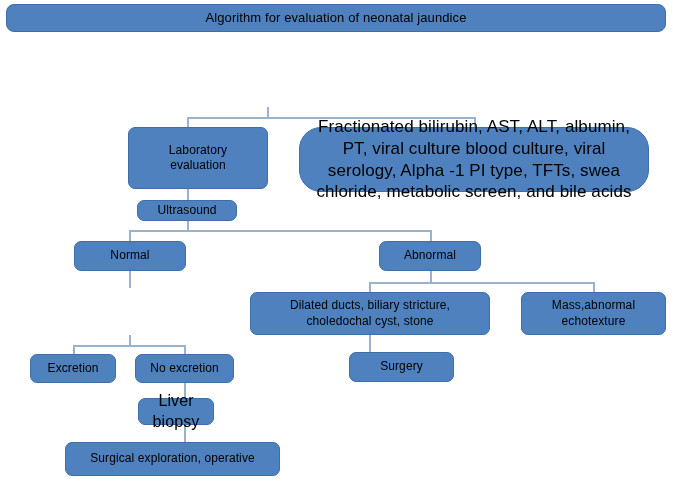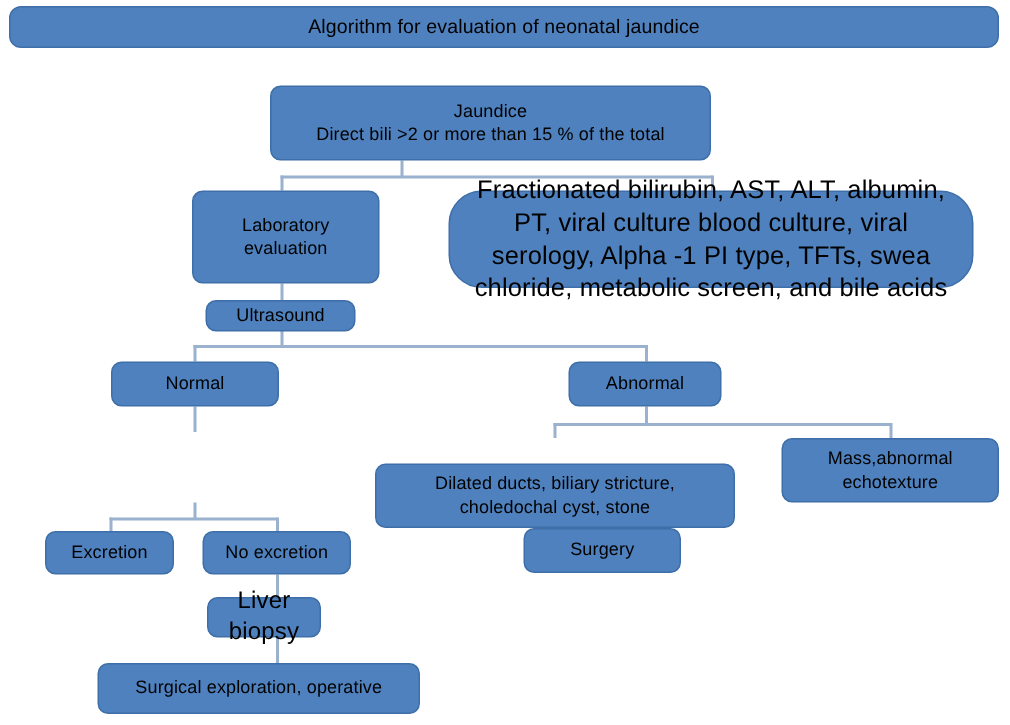--- a/index.html
+++ b/index.html
@@ -76,26 +76,22 @@
 
   <div class="conn v" style="left:184px; top:424px; height:18px;"></div>
 
   <div class="conn v" style="left:430px; top:271px; height:12px;"></div>
   <div class="conn h" style="left:369px; top:282px; width:225px;"></div>
   <div class="conn v" style="left:369px; top:282px; height:10px;"></div>
   <div class="conn v" style="left:593px; top:282px; height:10px;"></div>
 
   <div class="conn v" style="left:369px; top:335px; height:17px;"></div>
 
-  <div class="node" style="left:180px; top:57px; width:294px; height:50px; font-size:12px;">
-    <span class="n-label">Jaundice
-Direct bili &gt;2 or more than 15 % of the total</span>
-  </div>
 
-  <div class="node" style="left:128px; top:127px; width:125px; height:62px; font-size:12px;">
+  <div class="node" style="left:128px; top:127px; width:140px; height:62px; font-size:12px;">
     <span class="n-label">Laboratory
 evaluation</span>
   </div>
 
   <div class="node" style="left:299px; top:127px; width:350px; height:65px; font-size:17px; padding:2px 9px;border-radius:22px;">
     <span class="n-label">Fractionated bilirubin, AST, ALT, albumin, PT, viral culture blood culture, viral serology, Alpha -1 PI type, TFTs, swea chloride, metabolic screen, and bile acids</span>
   </div>
 
   <div class="node" style="left:137px; top:200px; width:100px; height:21px; font-size:12px;">
     <span class="n-label">Ultrasound</span>
@@ -103,21 +99,21 @@
 
   <div class="node" style="left:74px; top:241px; width:112px; height:30px; font-size:12px;">
     <span class="n-label">Normal</span>
   </div>
 
   <div class="node" style="left:379px; top:241px; width:102px; height:30px; font-size:12px;">
     <span class="n-label">Abnormal</span>
   </div>
 
 
-  <div class="node" style="left:250px; top:292px; width:240px; height:43px; font-size:12px;margin-top:17px;">
+  <div class="node" style="left:250px; top:292px; width:240px; height:43px; font-size:12px;">
     <span class="n-label">Dilated ducts, biliary stricture,
 choledochal cyst, stone</span>
   </div>
 
   <div class="node" style="left:521px; top:292px; width:145px; height:43px; font-size:12px;">
     <span class="n-label">Mass,abnormal
 echotexture</span>
   </div>
 
   <div class="node" style="left:30px; top:354px; width:86px; height:29px; font-size:12px;">

